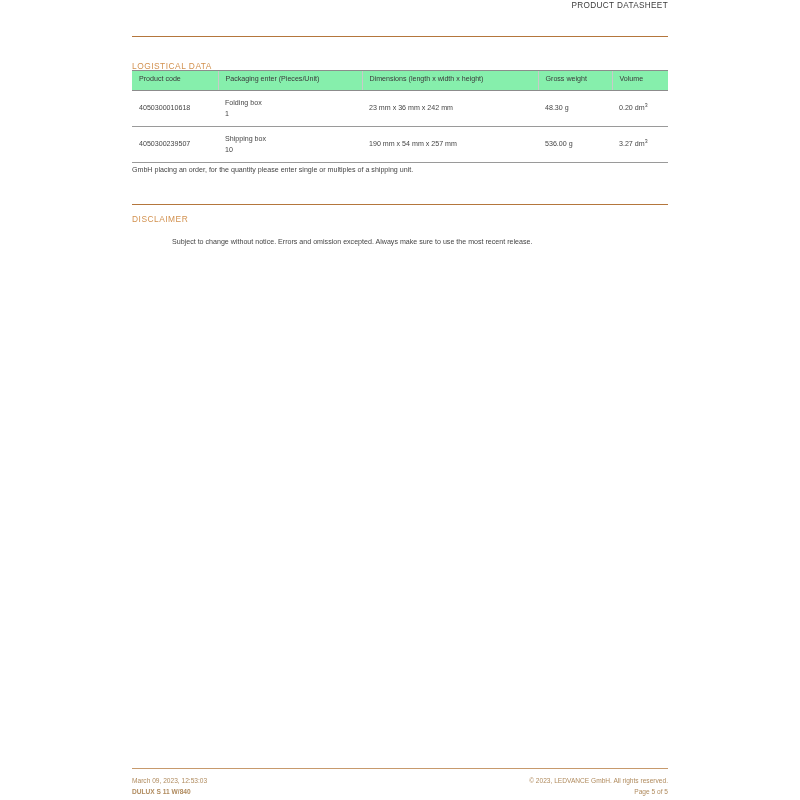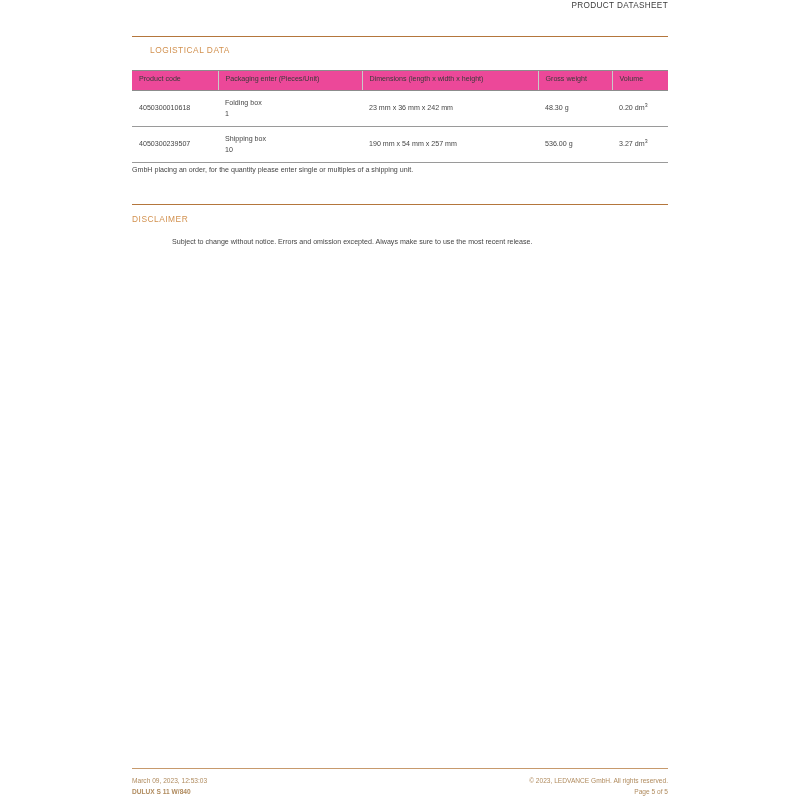--- a/index.html
+++ b/index.html
@@ -50,42 +50,42 @@
   .section-title {
     position: absolute;
     left: 132px;
     font-size: 8.4px;
     letter-spacing: 0.5px;
     color: #d2914f;
     white-space: nowrap;
   }
 
   #rule-logistical { top: 36px; }
-  #title-logistical { top: 45px; margin-left: 18px; }
+  #title-logistical { top: 61px; }
   #rule-disclaimer { top: 204px; }
   #title-disclaimer { top: 214px; }
 
   
   .table {
     position: absolute;
     left: 132px;
     top: 70px;
     width: 536px;
     border-collapse: collapse;
     table-layout: fixed;
   }
   .table td, .table th {
     padding: 0;
     vertical-align: top;
     font-weight: normal;
     text-align: left;
   }
 
   .thead-row th {
-    background: #ec4899;
+    background: #86efac;
     height: 15px;
     font-size: 7.1px;
     color: #3a3a3a;
     padding: 4px 0 0 0;
     border-top: 1px solid #8c8c8c;
     border-bottom: 1px solid #8c8c8c;
     margin-left: 36px;
   }
   .thead-row th .hcell {
     display: block;

